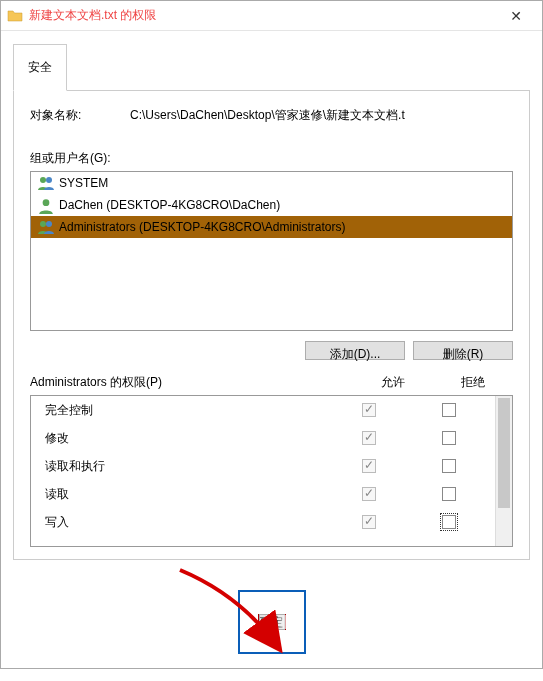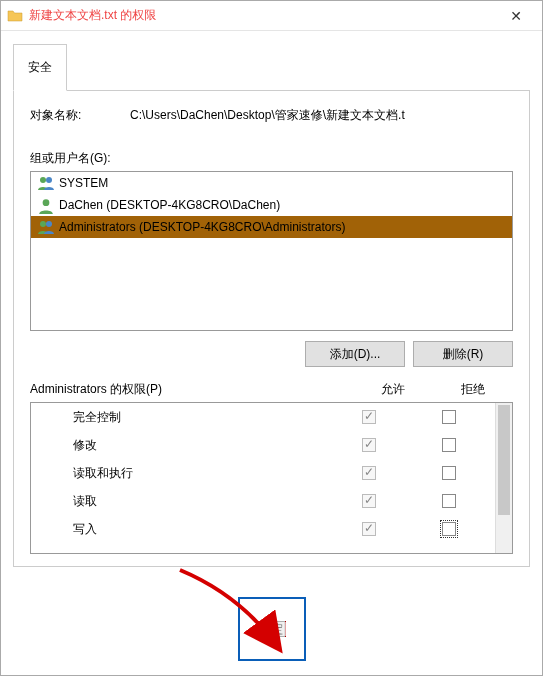--- a/index.html
+++ b/index.html
@@ -16,25 +16,25 @@
   .tabpanel { border: 1px solid #ccc; padding: 16px 16px 12px 16px; }
   .row { display: flex; margin-bottom: 26px; align-items: flex-end; }
   .row .lab { width: 100px; }
   .row .val { flex: 1; white-space: nowrap; overflow: hidden; }
   .group-label { margin-bottom: 4px; }
   .listbox { border: 1px solid #999; height: 160px; overflow: auto; background: #fff; }
   .li { display: flex; align-items: center; padding: 2px 6px; height: 22px; }
   .li.sel { background: #a16207; }
   .li .icon { width: 18px; height: 16px; margin-right: 4px; }
   .btnrow { display: flex; justify-content: flex-end; gap: 8px; margin-top: 10px; margin-bottom: 14px; }
-  .btn { width: 100px; height: 26px; border: 1px solid #adadad; background: #e1e1e1; text-align: center; line-height: 24px; }
+  .btn { width: 100px; height: 19px; border: 1px solid #adadad; background: #e1e1e1; text-align: center; line-height: 24px; }
   .perm-header { display: flex; margin-bottom: 4px; }
   .perm-header .ph-name { flex: 1; }
   .perm-header .ph-col { width: 80px; text-align: center; }
-  .perm-box { border: 1px solid #999; height: 152px; display: flex; background: #fff; padding-left: 28px; }
+  .perm-box { border: 1px solid #999; height: 152px; display: flex; background: #fff; }
   .perm-scroll { flex: 1; overflow: hidden; }
   .perm-row { display: flex; align-items: center; height: 28px; padding-left: 14px; padding-right: 6px; }
   .perm-row .pn { flex: 1; }
   .perm-row .pc { width: 80px; text-align: center; }
   .chk { display: inline-block; width: 14px; height: 14px; border: 1px solid #888; background: #fff; position: relative; vertical-align: middle; }
   .chk.dis { border-color: #bbb; background: #f7f7f7; }
   .chk.checked::after { content: "✓"; position: absolute; top: -2px; left: 1px; font-size: 12px; color: #888; }
   .chk.focus { outline: 1px dotted #333; outline-offset: 1px; }
   .vscroll { width: 17px; background: #f0f0f0; border-left: 1px solid #ddd; position: relative; }
   .vscroll .thumb { position: absolute; left: 2px; right: 2px; top: 2px; height: 110px; background: #c8c8c8; }

